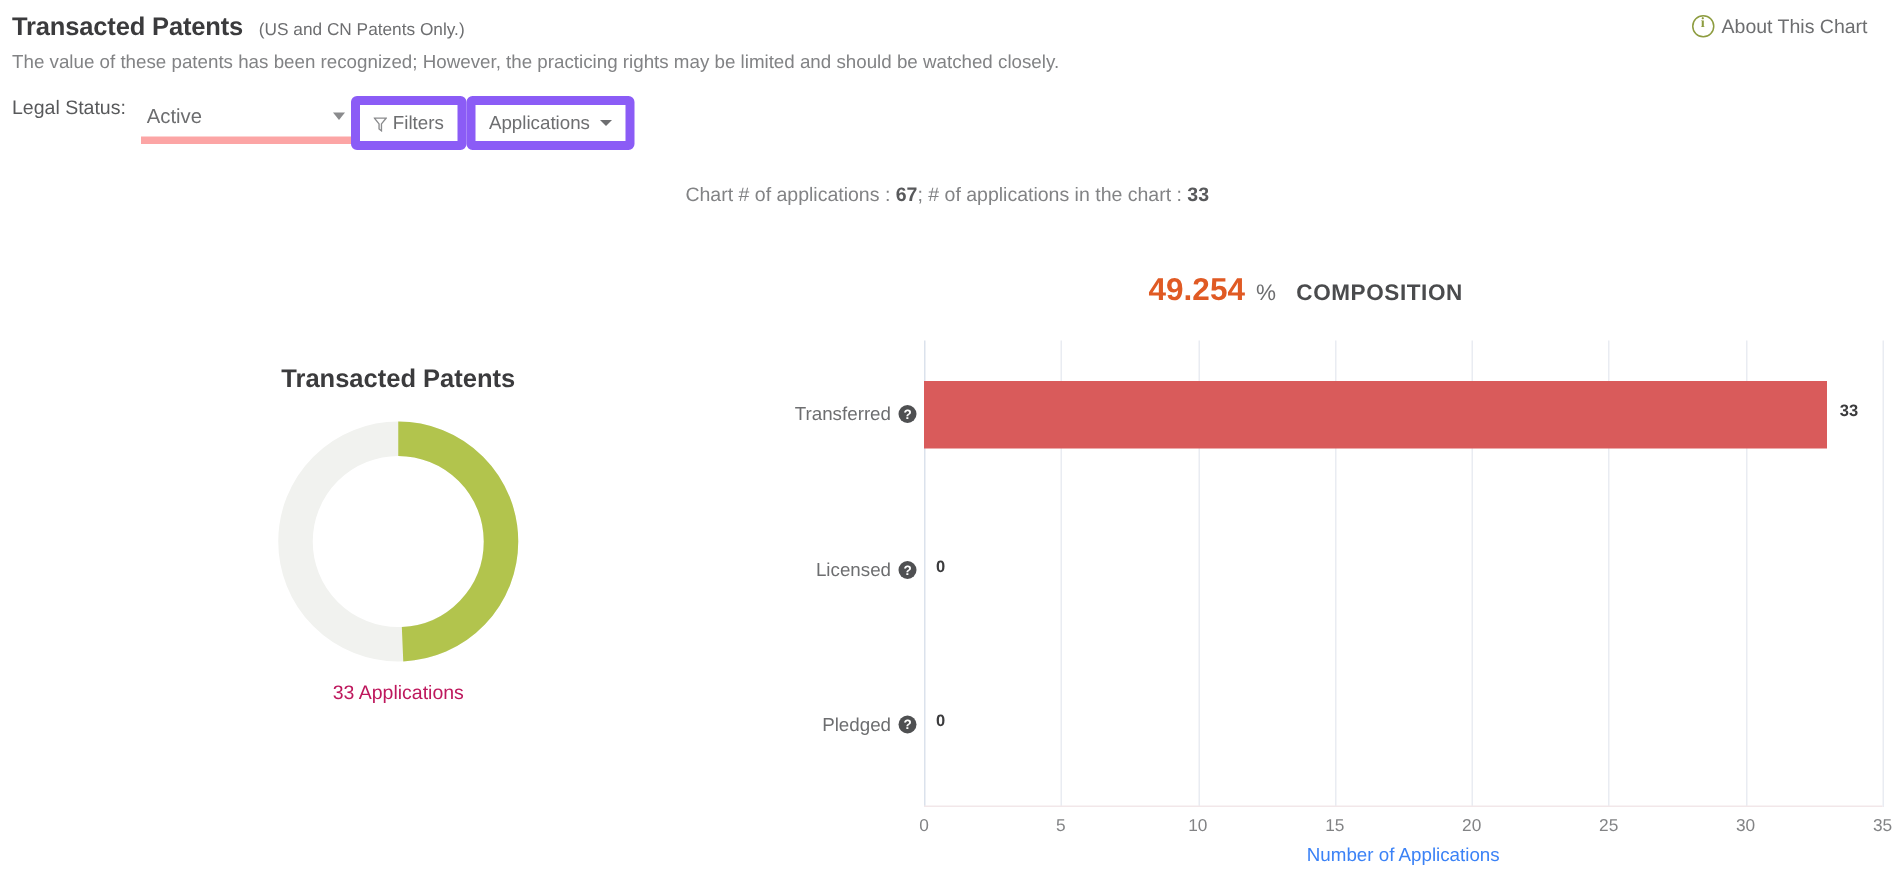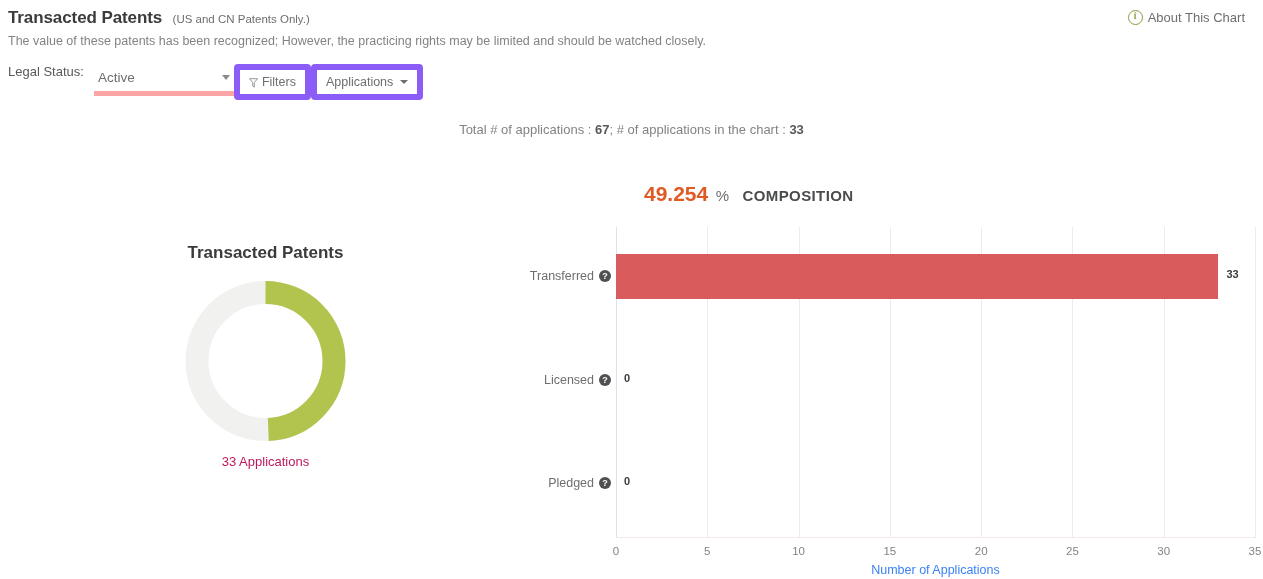--- a/index.html
+++ b/index.html
@@ -79,22 +79,22 @@
 
   
   #totals {
     position: absolute; left: 0; top: 122px; width: 1263px;
     text-align: center; font-size: 13px; color: #828385;
   }
   #totals b { color: #58595b; }
 
   
   #composition {
-    position: absolute; left: 644px; top: 182px; width: 545px;
-    text-align: left; white-space: nowrap;
+    position: absolute; left: 598px; top: 182px; width: 545px;
+    text-align: center; white-space: nowrap;
   }
   #comp-value { font-size: 21px; font-weight: bold; color: #e05a24; }
   #comp-pct { font-size: 15px; color: #6d6e70; margin-left: 3px; }
   #comp-label {
     font-size: 15px; font-weight: bold; color: #4a4b4d;
     letter-spacing: 0.4px; margin-left: 9px;
   }
 
   
   #donut-panel { position: absolute; left: 128px; top: 243px; width: 275px; }
@@ -194,21 +194,21 @@
     <span>Filters</span>
   </button>
 
   <button class="olive-btn">
     <span>Applications</span>
     <span class="btn-caret"></span>
   </button>
 </div>
 
 <div id="totals">
-  <span>Total # of applications : </span><b>67</b><span>; # of applications in the chart : </span><b>33</b>
+  <span>Chart # of applications : </span><b>67</b><span>; # of applications in the chart : </span><b>33</b>
 </div>
 
 <div id="composition">
   <span id="comp-value">49.254</span>
   <span id="comp-pct">%</span>
   <span id="comp-label">COMPOSITION</span>
 </div>
 
 <div id="donut-panel">
   <div id="donut-title">Transacted Patents</div>

